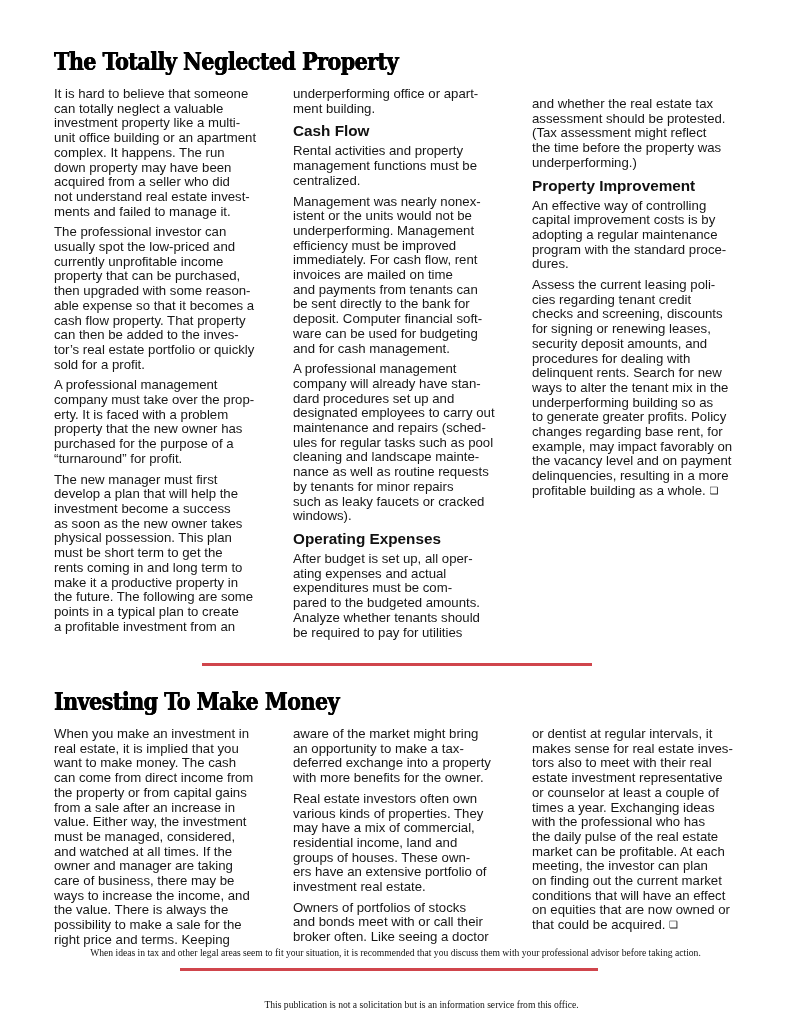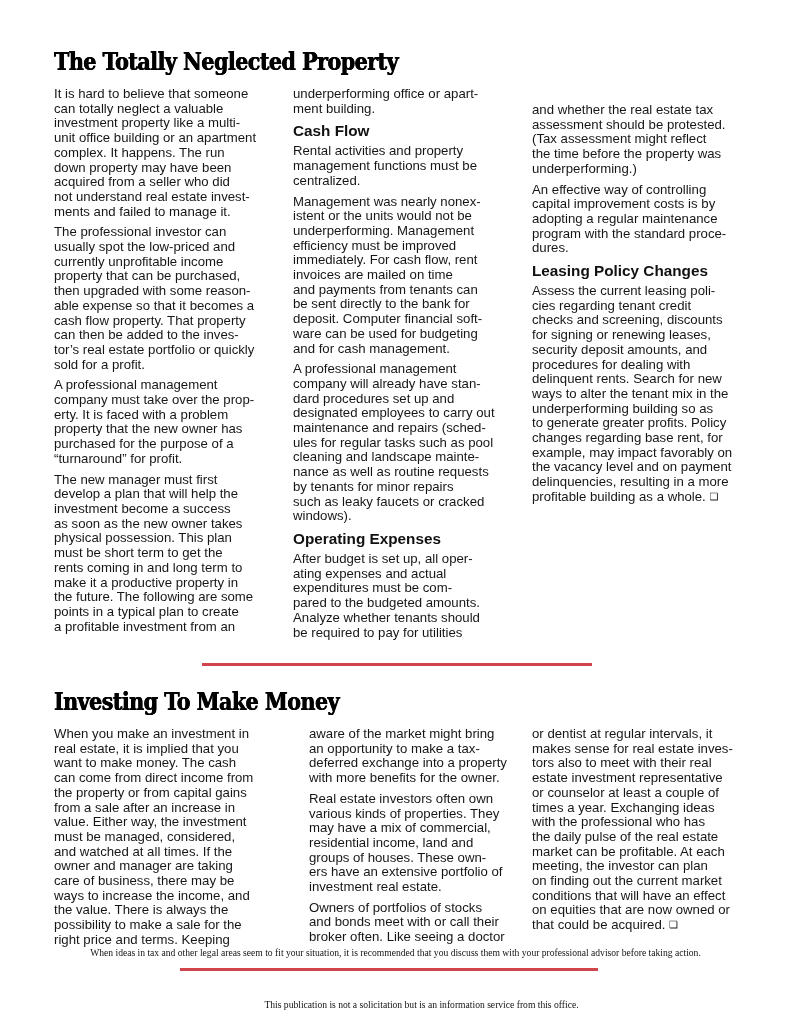--- a/index.html
+++ b/index.html
@@ -109,32 +109,32 @@
 windows).</p>
     <h3>Operating Expenses</h3>
     <p>After budget is set up, all oper-
 ating expenses and actual
 expenditures must be com-
 pared to the budgeted amounts.
 Analyze whether tenants should
 be required to pay for utilities</p>
   </div>
 
-  <div class="col" style="left:532px; top:103px;">
+  <div class="col" style="left:532px; top:97px;">
     <p>and whether the real estate tax
 assessment should be protested.
 (Tax assessment might reflect
 the time before the property was
 underperforming.)</p>
+    <h3>Property Improvement</h3>
     <p>An effective way of controlling
 capital improvement costs is by
 adopting a regular maintenance
 program with the standard proce-
 dures.</p>
-    <h3>Leasing Policy Changes</h3>
     <p><span>Assess the current leasing poli-
 cies regarding tenant credit
 checks and screening, discounts
 for signing or renewing leases,
 security deposit amounts, and
 procedures for dealing with
 delinquent rents. Search for new
 ways to alter the tenant mix in the
 underperforming building so as
 to generate greater profits. Policy
@@ -160,21 +160,21 @@
 must be managed, considered,
 and watched at all times. If the
 owner and manager are taking
 care of business, there may be
 ways to increase the income, and
 the value. There is always the
 possibility to make a sale for the
 right price and terms. Keeping</p>
   </div>
 
-  <div class="col" style="left:309px; top:727px;">
+  <div class="col" style="left:293px; top:727px;">
     <p>aware of the market might bring
 an opportunity to make a tax-
 deferred exchange into a property
 with more benefits for the owner.</p>
     <p>Real estate investors often own
 various kinds of properties. They
 may have a mix of commercial,
 residential income, land and
 groups of houses. These own-
 ers have an extensive portfolio of

